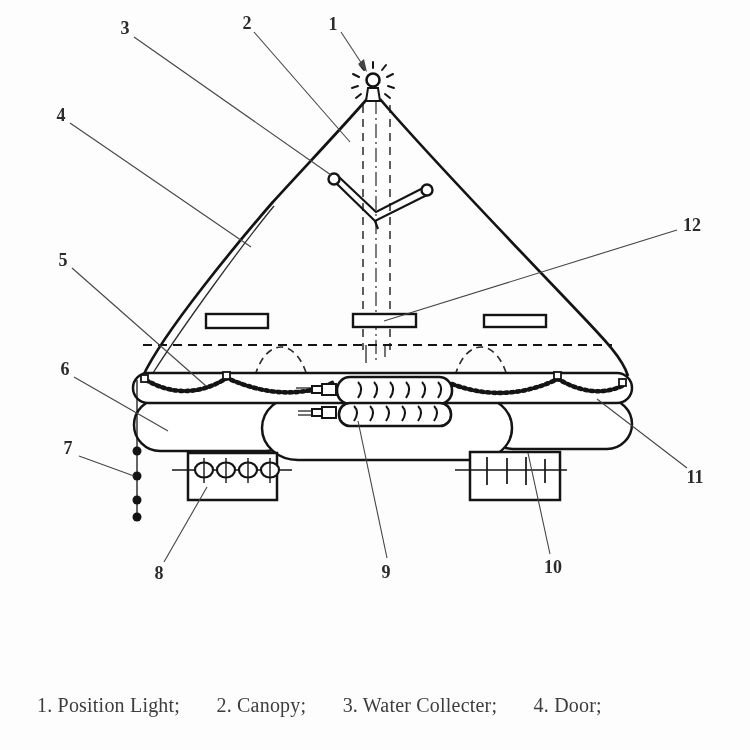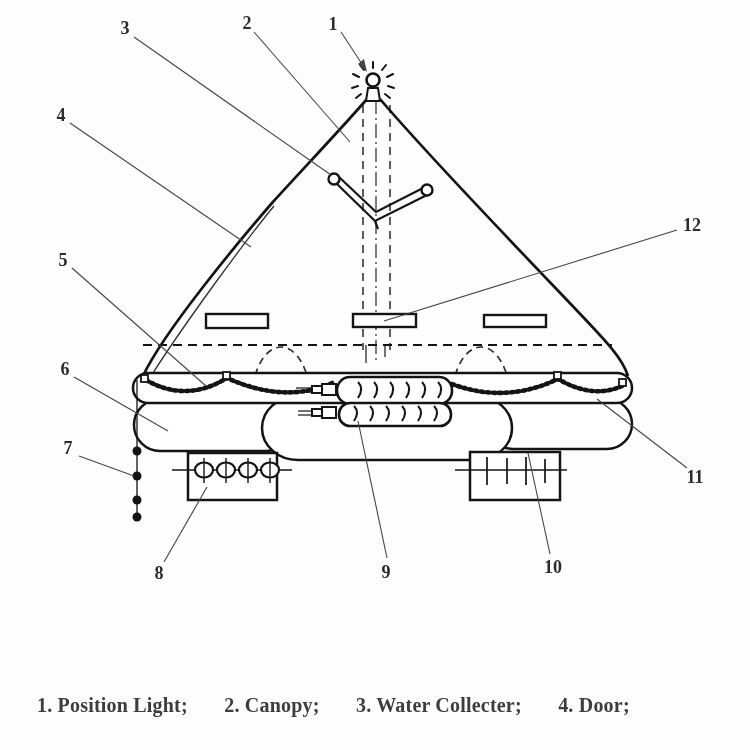--- a/index.html
+++ b/index.html
@@ -8,21 +8,21 @@
     font-family:"Liberation Serif", serif;
   }
   .stage{position:relative;width:750px;height:750px;background:#fdfdfd;}
   .diagram{position:absolute;left:0;top:0;}
   .legend{
     position:absolute;left:0;top:608px;width:750px;
     padding-left:37px;box-sizing:border-box;
     color:#3d3d3d;font-size:20px;line-height:39px;
     white-space:pre;letter-spacing:.2px;
   }
-  .legend div{white-space:pre;font-weight:bold;}
+  .legend div{white-space:pre;}
   svg text.num{
     font-family:"Liberation Serif", serif;
     font-size:18px;fill:#2b2b2b;text-anchor:middle;font-weight:600;
   }
 </style>
 </head>
 <body>
 
 <div class="stage">
 

